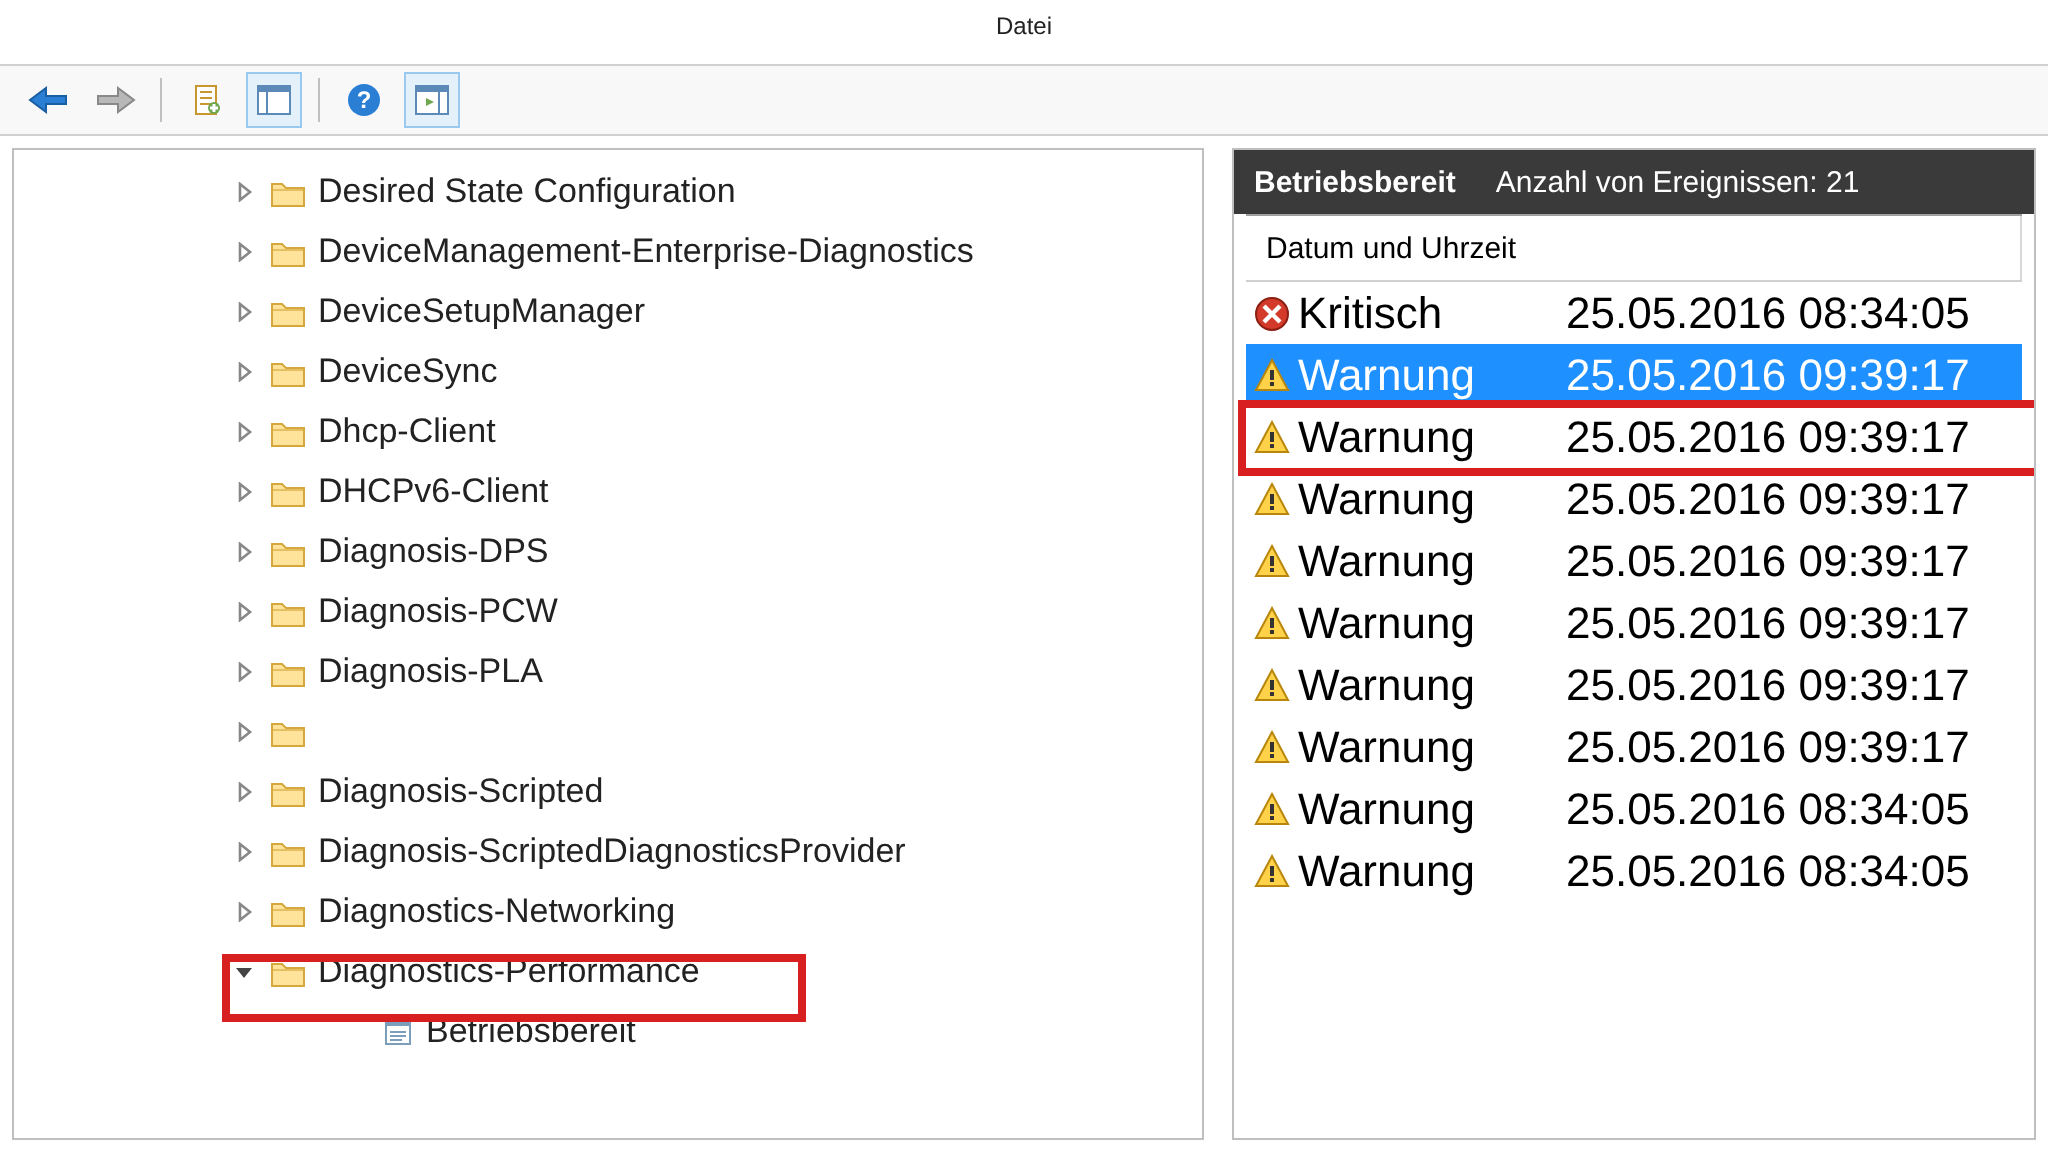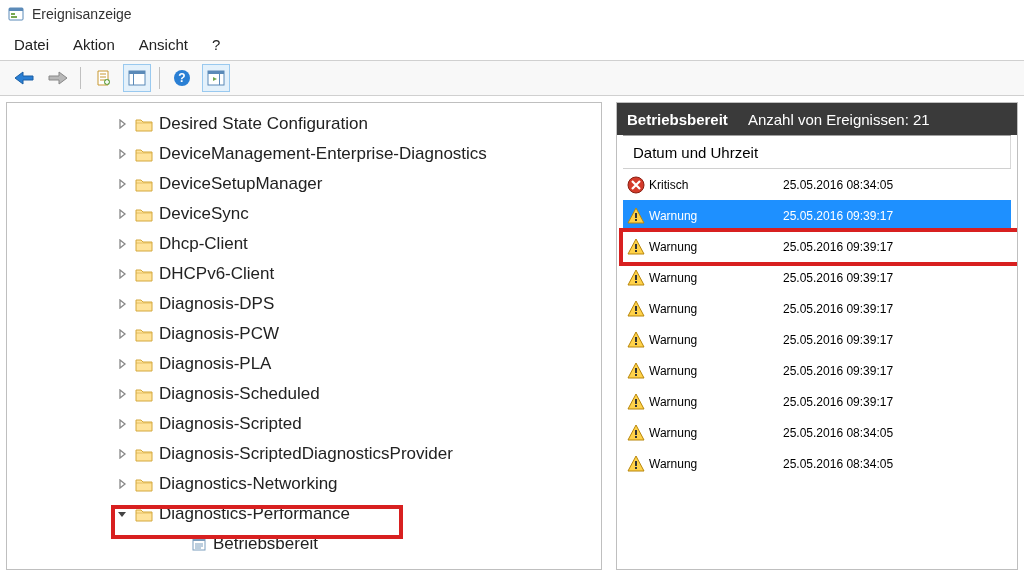--- a/index.html
+++ b/index.html
@@ -22,24 +22,25 @@
   }
   .titlebar .app-icon {
     width: 16px; height: 16px;
     display: inline-block;
   }
   .titlebar .title-text { font-size: 14px; color: #333; }
   .menubar {
     display: flex;
     gap: 24px;
     padding: 6px 14px;
-    font-size: 15px;
+    font-size: 12px;
     color: #222;
     height: 32px;
     align-items: center;
+    flex-direction: column;
   }
   .menubar span { cursor: default; }
   .toolbar {
     display: flex;
     align-items: center;
     gap: 6px;
     padding: 4px 10px;
     border-top: 1px solid #d0d0d0;
     border-bottom: 1px solid #d0d0d0;
     height: 36px;
@@ -150,52 +151,41 @@
   .col-date { flex: 1; }
   .events-body {
     flex: 1;
     overflow: hidden;
     margin: 0 6px;
   }
   .event-row {
     display: flex;
     align-items: center;
     height: 31px;
-    font-size: 12px;
+    font-size: 22px;
     padding-left: 4px;
   }
   .event-row.selected {
     background: #1e90ff;
     color: #fff;
   }
   .level-cell {
     width: 150px;
     display: flex;
     align-items: center;
     gap: 4px;
   }
   .date-cell { flex: 1; padding-left: 6px; }
   .ev-icon { width: 18px; height: 18px; display: inline-flex; align-items:center; justify-content:center; }
 </style>
 </head>
 <body>
 
 <div class="window">
 
-  <div class="titlebar">
-    <span class="app-icon">
-      <svg width="16" height="16" viewBox="0 0 16 16">
-        <rect x="1" y="2" width="14" height="12" rx="1" fill="#fff" stroke="#5b8ab8"></rect>
-        <rect x="1" y="2" width="14" height="3" fill="#5b8ab8"></rect>
-        <rect x="3" y="7" width="4" height="2" fill="#78a850"></rect>
-        <rect x="3" y="10" width="6" height="2" fill="#78a850"></rect>
-      </svg>
-    </span>
-    <span class="title-text">Ereignisanzeige</span>
-  </div>
 
   <div class="menubar">
     <span>Datei</span>
     <span>Aktion</span>
     <span>Ansicht</span>
     <span>?</span>
   </div>
 
   <div class="toolbar">
     <span class="tb-btn">
@@ -356,21 +346,20 @@
           <div class="tree-row">
             <span class="expander ">
               <svg width="10" height="10" viewBox="0 0 10 10">
                 <polygon points="3,1 8,5 3,9" fill="none" stroke="#888" stroke-width="1.3"></polygon>
               </svg>
             </span>
             <span class="folder-icon"><svg width="18" height="14" viewBox="0 0 18 14">
                 <path d="M1 3 L1 13 L17 13 L17 4 L8 4 L6 2 L1 2 Z" fill="#ffe39b" stroke="#d4a83c"></path>
                 <path d="M1 5 L17 5" stroke="#d4a83c" opacity="0.6"></path>
               </svg></span>
-            <span>Diagnosis-Scheduled</span>
           </div>
           <div class="tree-row">
             <span class="expander ">
               <svg width="10" height="10" viewBox="0 0 10 10">
                 <polygon points="3,1 8,5 3,9" fill="none" stroke="#888" stroke-width="1.3"></polygon>
               </svg>
             </span>
             <span class="folder-icon"><svg width="18" height="14" viewBox="0 0 18 14">
                 <path d="M1 3 L1 13 L17 13 L17 4 L8 4 L6 2 L1 2 Z" fill="#ffe39b" stroke="#d4a83c"></path>
                 <path d="M1 5 L17 5" stroke="#d4a83c" opacity="0.6"></path>

